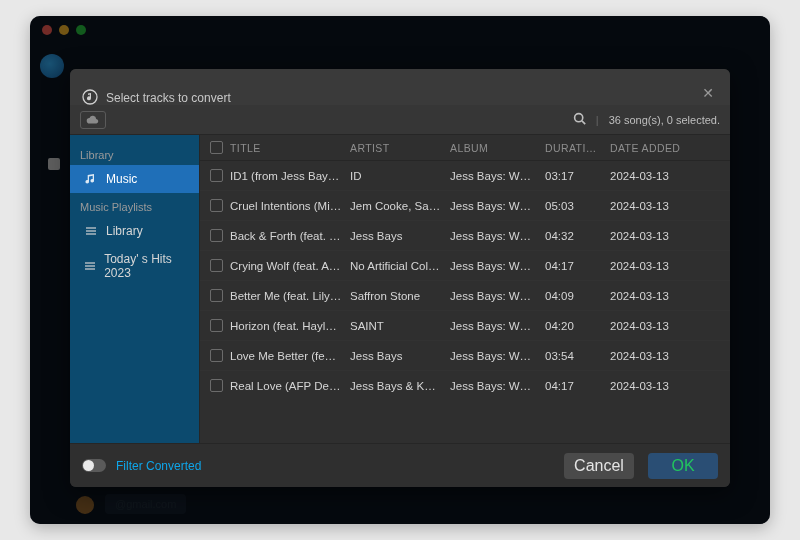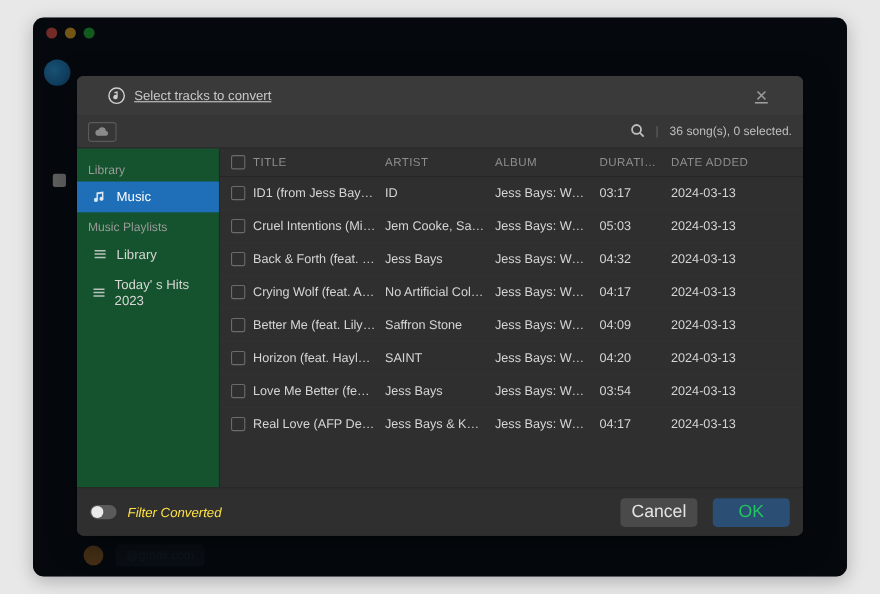--- a/index.html
+++ b/index.html
@@ -26,41 +26,41 @@
   .overlay-dim { position:absolute; inset:0; background:rgba(0,0,0,.55); }
 
   
   .modal {
     position:absolute; left:40px; top:53px; width:660px; height:418px;
     background:#2f2f2f; border-radius:6px; display:flex; flex-direction:column;
     box-shadow: 0 6px 24px rgba(0,0,0,.5);
     font-size:12px; color:#c8c8c8;
   }
   .modal-header {
-    height:36px; display:flex; align-items:center; padding:0 28px;
-    background:#3a3a3a; border-top-left-radius:6px; border-top-right-radius:6px;text-decoration:underline;
+    height:36px; display:flex; align-items:flex-end; padding:0 12px;
+    background:#3a3a3a; border-top-left-radius:6px; border-top-right-radius:6px;
   }
   .modal-header .title-icon { width:16px; height:16px; margin-right:8px; display:inline-flex; align-items:center; justify-content:center; }
   .modal-header .title-icon svg { width:16px; height:16px; }
   .modal-header .close { margin-left:auto; color:#9a9a9a; cursor:pointer; font-size:14px; padding:4px; }
 
   .toolbar {
     height:30px; background:#363636; display:flex; align-items:center; padding:0 10px; border-bottom:1px solid #262626;
   }
   .cloud-btn { width:26px; height:18px; border:1px solid #5a5a5a; border-radius:3px; display:flex; align-items:center; justify-content:center; cursor:pointer;}
   .cloud-btn svg { width:14px; height:10px; fill:#8a8a8a; }
   .toolbar .right { margin-left:auto; display:flex; align-items:center; gap:10px; color:#bfbfbf; font-size:11px;}
   .search-icon { cursor:pointer; }
   .search-icon svg { width:13px; height:13px; stroke:#bfbfbf; fill:none; stroke-width:2; }
   .divider { color:#666; }
 
   .body { flex:1; display:flex; min-height:0; }
 
   
-  .sidebar { width:130px; background:#14532d; padding-top:6px; border-right:1px solid #262626; }
+  .sidebar { width:130px; background:#0c4a6e; padding-top:6px; border-right:1px solid #262626; }
   .side-section { padding:8px 10px 4px; color:#9a9a9a; font-size:11px; }
   .side-item { display:flex; align-items:center; gap:8px; padding:7px 10px 7px 14px; color:#d6d6d6; font-size:12px; cursor:pointer; }
   .side-item.active { background:#1f6fb8; color:#fff; }
   .side-item .glyph { width:14px; display:inline-flex; justify-content:center; opacity:.85; }
   .side-item .glyph svg { width:12px; height:12px; }
 
   
   .table-wrap { flex:1; display:flex; flex-direction:column; min-width:0; }
   .thead, .trow { display:grid; grid-template-columns: 26px 120px 100px 95px 65px 90px; align-items:center; }
   .thead { padding:6px 18px 6px 4px; color:#8e8e8e; font-size:10.5px; letter-spacing:.4px; border-bottom:1px solid #262626; }
@@ -72,21 +72,21 @@
   .ck { width:13px; height:13px; border:1px solid #6b6b6b; border-radius:2px; margin-left:6px; cursor:pointer; background:transparent; }
   .ck.header { border-color:#6b6b6b; }
 
   
   .modal-footer {
     height:44px; background:#2f2f2f; border-top:1px solid #262626; display:flex; align-items:center; padding:0 12px; gap:10px;
     border-bottom-left-radius:6px; border-bottom-right-radius:6px;
   }
   .toggle { width:24px; height:13px; border-radius:8px; background:#5a5a5a; position:relative; cursor:pointer;}
   .toggle::after { content:""; position:absolute; width:11px; height:11px; top:1px; left:1px; border-radius:50%; background:#eaeaea;}
-  .footer-label { color:#fde047; font-size:12px;font-style:italic; }
+  .footer-label { color:#0ea5e9; font-size:12px; }
   .footer-spacer { flex:1; }
   .btn { min-width:70px; height:26px; border:none; border-radius:4px; font-size:16px; cursor:pointer; }
   .btn-cancel { background:#4a4a4a; color:#e4e4e4; }
   .btn-ok { background:#2a4e74; color:#22c55e; margin-left:4px; }
 </style>
 </head>
 <body>
 
 <div class="window">
   <div class="traffic">

